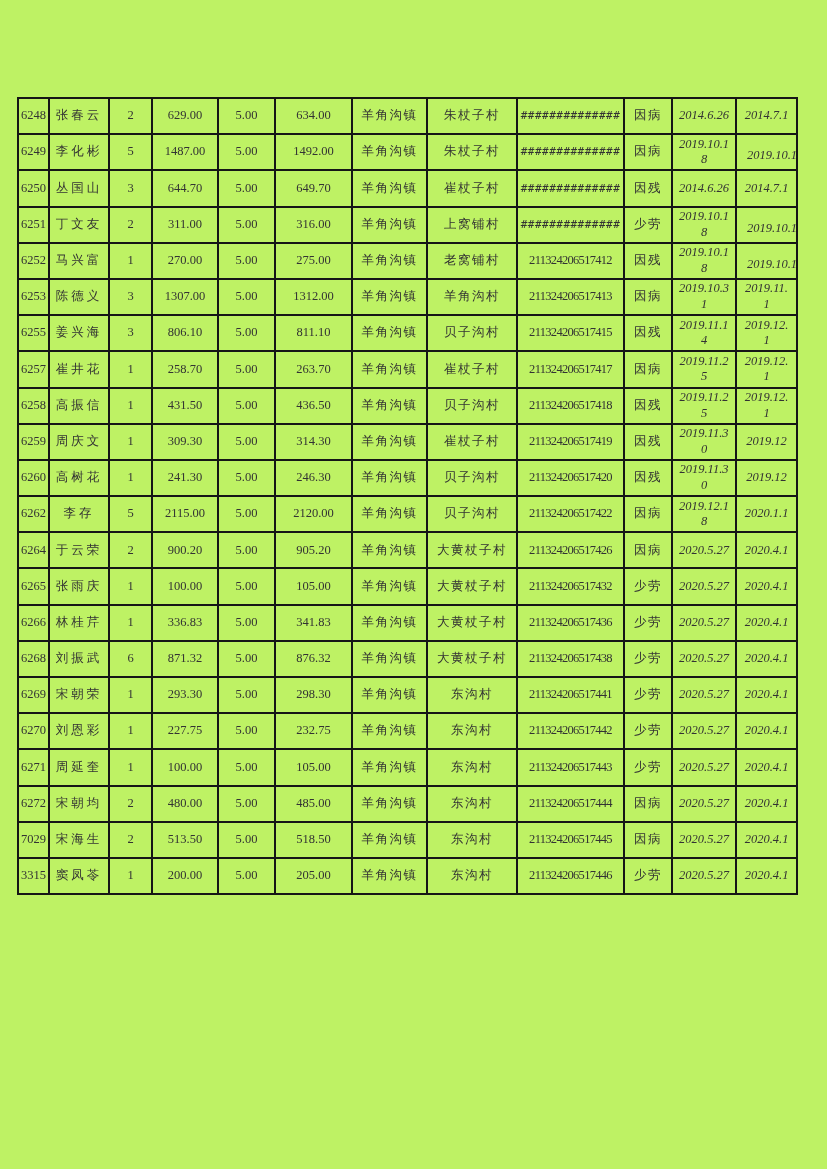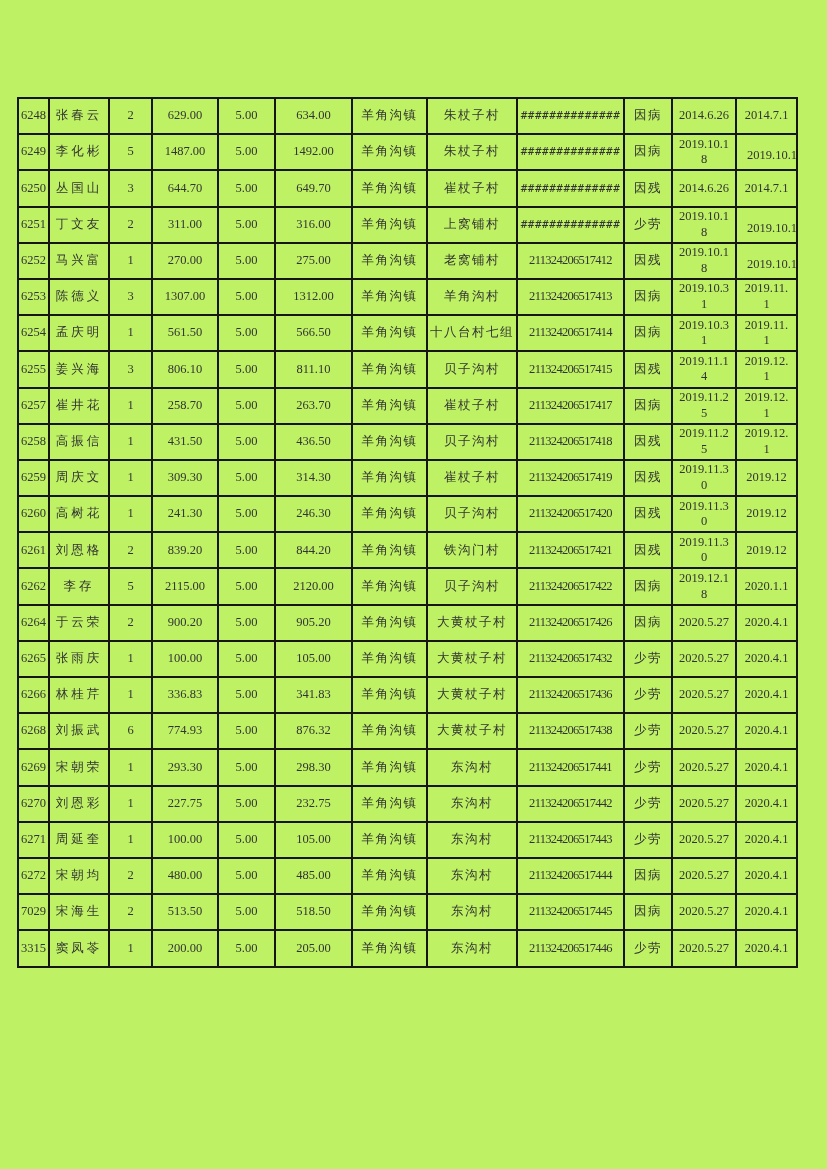--- a/index.html
+++ b/index.html
@@ -16,21 +16,21 @@
     border:2px solid #161616;
     text-align:center;vertical-align:middle;
     color:#333333;font-size:12.5px;line-height:1.25;
     padding:0;height:34.2px;overflow:visible;
   }
   .cjk{font-size:13px;letter-spacing:1.5px;white-space:nowrap;}
   .c-name{letter-spacing:3px;margin-left:48px;}
   .c-seq{font-size:12px;}
   .c-account{font-size:12px;letter-spacing:-0.7px;white-space:nowrap;}
   .c-account.hashes{font-family:"DejaVu Sans Mono",monospace;font-size:11px;letter-spacing:0.5px;}
-  .c-date1,.c-date2{font-size:12px;}
+  .c-date1,.c-date2{font-size:12px;font-style:italic;}
   .line{white-space:nowrap;}
   .alt-one{font-size:15.5px;}
   .overflow-right .line{transform:translateY(4px);text-indent:10px;}
 </style>
 </head>
 <body>
 
 <div class="page">
   <table class="grid">
     <colgroup>
@@ -155,40 +155,20 @@
           <td class="c-date1">
             <div class="line">2019.10.3</div>
             <div class="line">1</div>
           </td>
           <td class="c-date2">
             <div class="line">2019.11.</div>
             <div class="line">1</div>
           </td>
         </tr>
         <tr>
-          <td class="c-seq">6254</td>
-          <td class="c-name cjk">孟庆明</td>
-          <td class="c-people alt-one">1</td>
-          <td class="c-amount">561.50</td>
-          <td class="c-fee">5.00</td>
-          <td class="c-total">566.50</td>
-          <td class="c-town cjk">羊角沟镇</td>
-          <td class="c-village cjk">十八台村七组</td>
-          <td class="c-account">211324206517414</td>
-          <td class="c-reason cjk">因病</td>
-          <td class="c-date1">
-            <div class="line">2019.10.3</div>
-            <div class="line">1</div>
-          </td>
-          <td class="c-date2">
-            <div class="line">2019.11.</div>
-            <div class="line">1</div>
-          </td>
-        </tr>
-        <tr>
           <td class="c-seq">6255</td>
           <td class="c-name cjk">姜兴海</td>
           <td class="c-people">3</td>
           <td class="c-amount">806.10</td>
           <td class="c-fee">5.00</td>
           <td class="c-total">811.10</td>
           <td class="c-town cjk">羊角沟镇</td>
           <td class="c-village cjk">贝子沟村</td>
           <td class="c-account">211324206517415</td>
           <td class="c-reason cjk">因残</td>
@@ -273,39 +253,20 @@
           <td class="c-reason cjk">因残</td>
           <td class="c-date1">
             <div class="line">2019.11.3</div>
             <div class="line">0</div>
           </td>
           <td class="c-date2">
             <div class="line">2019.12</div>
           </td>
         </tr>
         <tr>
-          <td class="c-seq">6261</td>
-          <td class="c-name cjk">刘恩格</td>
-          <td class="c-people">2</td>
-          <td class="c-amount">839.20</td>
-          <td class="c-fee">5.00</td>
-          <td class="c-total">844.20</td>
-          <td class="c-town cjk">羊角沟镇</td>
-          <td class="c-village cjk">铁沟门村</td>
-          <td class="c-account">211324206517421</td>
-          <td class="c-reason cjk">因残</td>
-          <td class="c-date1">
-            <div class="line">2019.11.3</div>
-            <div class="line">0</div>
-          </td>
-          <td class="c-date2">
-            <div class="line">2019.12</div>
-          </td>
-        </tr>
-        <tr>
           <td class="c-seq">6262</td>
           <td class="c-name cjk">李存</td>
           <td class="c-people">5</td>
           <td class="c-amount">2115.00</td>
           <td class="c-fee">5.00</td>
           <td class="c-total">2120.00</td>
           <td class="c-town cjk">羊角沟镇</td>
           <td class="c-village cjk">贝子沟村</td>
           <td class="c-account">211324206517422</td>
           <td class="c-reason cjk">因病</td>
@@ -368,21 +329,21 @@
             <div class="line">2020.5.27</div>
           </td>
           <td class="c-date2">
             <div class="line">2020.4.1</div>
           </td>
         </tr>
         <tr>
           <td class="c-seq">6268</td>
           <td class="c-name cjk">刘振武</td>
           <td class="c-people">6</td>
-          <td class="c-amount">774.93</td>
+          <td class="c-amount">871.32</td>
           <td class="c-fee">5.00</td>
           <td class="c-total">876.32</td>
           <td class="c-town cjk">羊角沟镇</td>
           <td class="c-village cjk">大黄杖子村</td>
           <td class="c-account">211324206517438</td>
           <td class="c-reason cjk">少劳</td>
           <td class="c-date1">
             <div class="line">2020.5.27</div>
           </td>
           <td class="c-date2">

